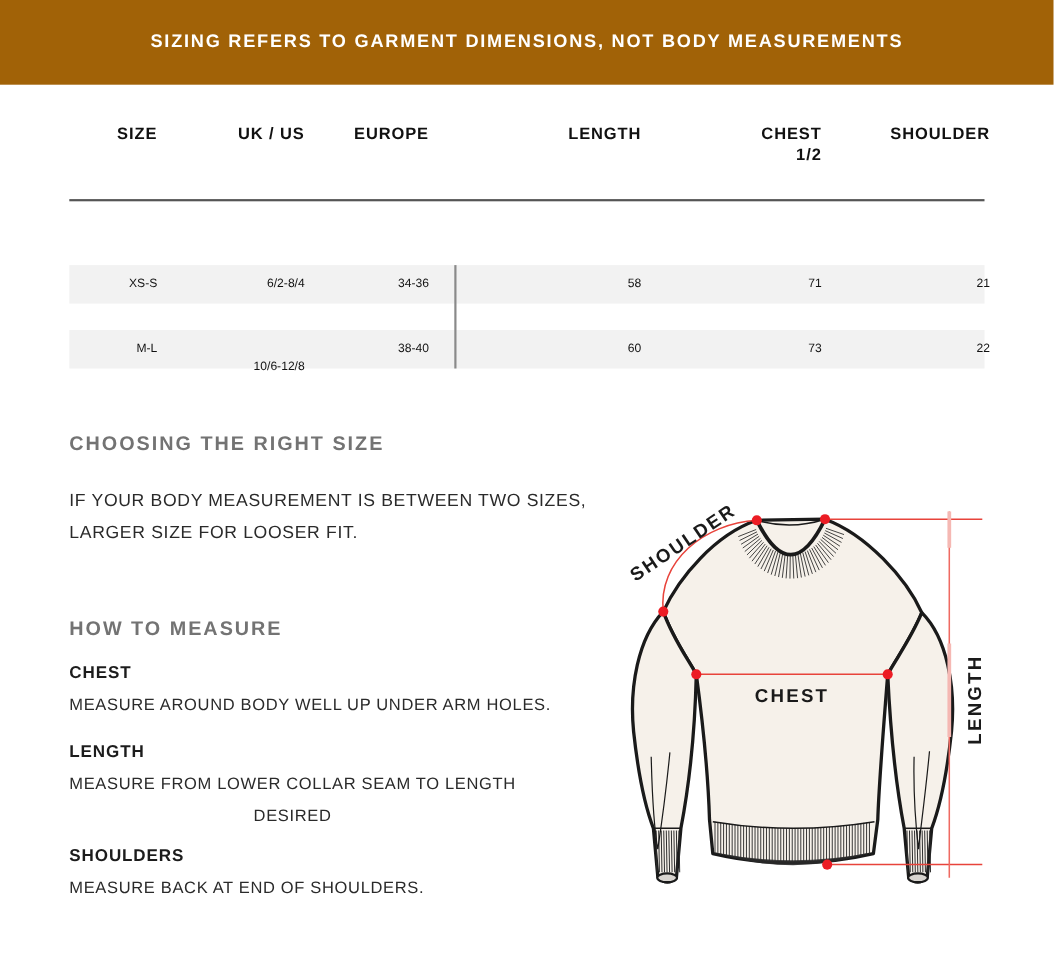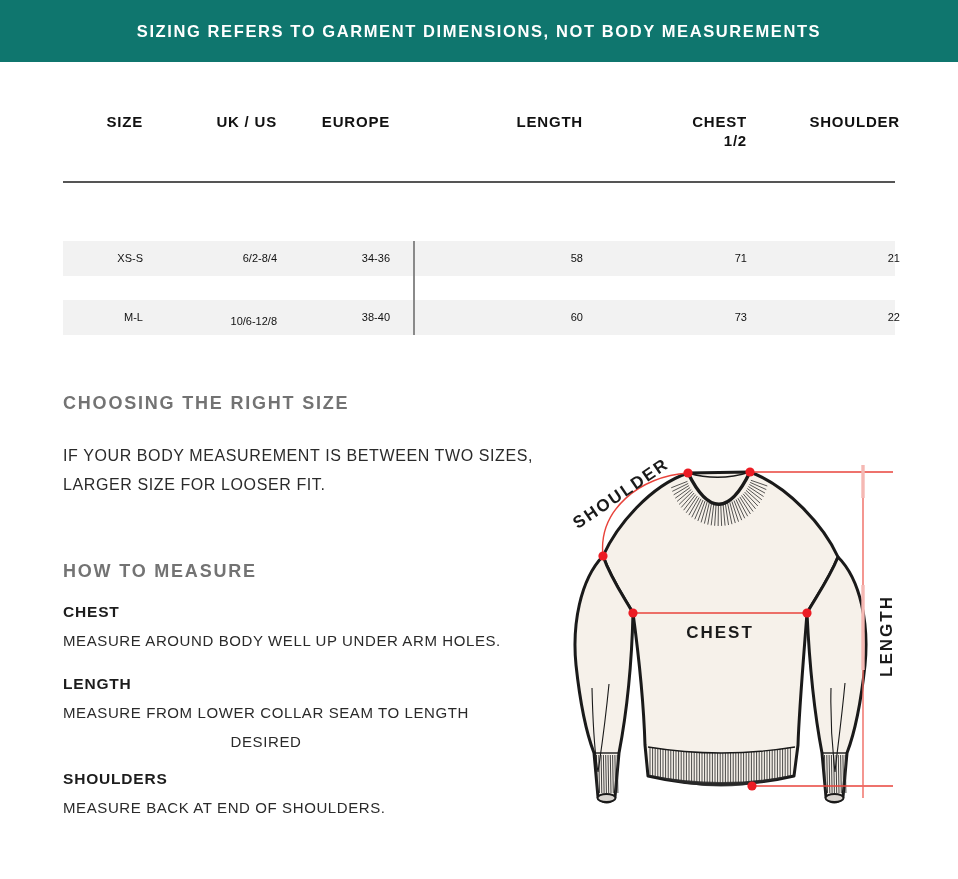--- a/index.html
+++ b/index.html
@@ -3,22 +3,22 @@
 <meta charset="utf-8">
 <style>
   * { margin:0; padding:0; box-sizing:border-box; }
   html,body { background:#fff; }
   .page {
     position:relative; width:958px; height:879px; background:#ffffff;
     font-family:"Liberation Sans", sans-serif; color:#222; overflow:hidden;
   }
   
   .banner {
-    position:absolute; left:0; top:0; width:958px; height:62px;
-    background:#0f766e; display:flex; align-items:center; justify-content:center;
+    position:absolute; left:0; top:0; width:958px; height:77px;
+    background:#a16207; display:flex; align-items:center; justify-content:center;
   }
   .banner span {
     color:#fff; font-size:16.5px; font-weight:bold; letter-spacing:1.6px;
   }
   
   .th, .td { position:absolute; text-align:right; }
   .th { top:112px; font-size:15px; font-weight:bold; letter-spacing:0.8px; color:#111; line-height:19px; }
   .c1 { left:63px;  width:80px; }
   .c2 { left:143px; width:134px; }
   .c3 { left:277px; width:113px; }
@@ -73,21 +73,21 @@
     <div class="trow trow-1"></div>
     <div class="td c1 trow-1-cell" style="top:241px">XS-S</div>
     <div class="td c2" style="top:241px">6/2-8/4</div>
     <div class="td c3" style="top:241px">34-36</div>
     <div class="td c4" style="top:241px">58</div>
     <div class="td c5" style="top:241px">71</div>
     <div class="td c6" style="top:241px">21</div>
 
     <div class="trow trow-2"></div>
     <div class="td c1" style="top:300px">M-L</div>
-    <div class="td c2" style="top:304px">10/6-12/8</div>
+    <div class="td c2" style="top:316px">10/6-12/8</div>
     <div class="td c3" style="top:300px">38-40</div>
     <div class="td c4" style="top:300px">60</div>
     <div class="td c5" style="top:300px">73</div>
     <div class="td c6" style="top:300px">22</div>
 
     <div class="table-divider"></div>
   </section>
 
   <h2 class="sec-title" style="top:393px">CHOOSING THE RIGHT SIZE</h2>
   <div class="body-lines" style="top:442px">

